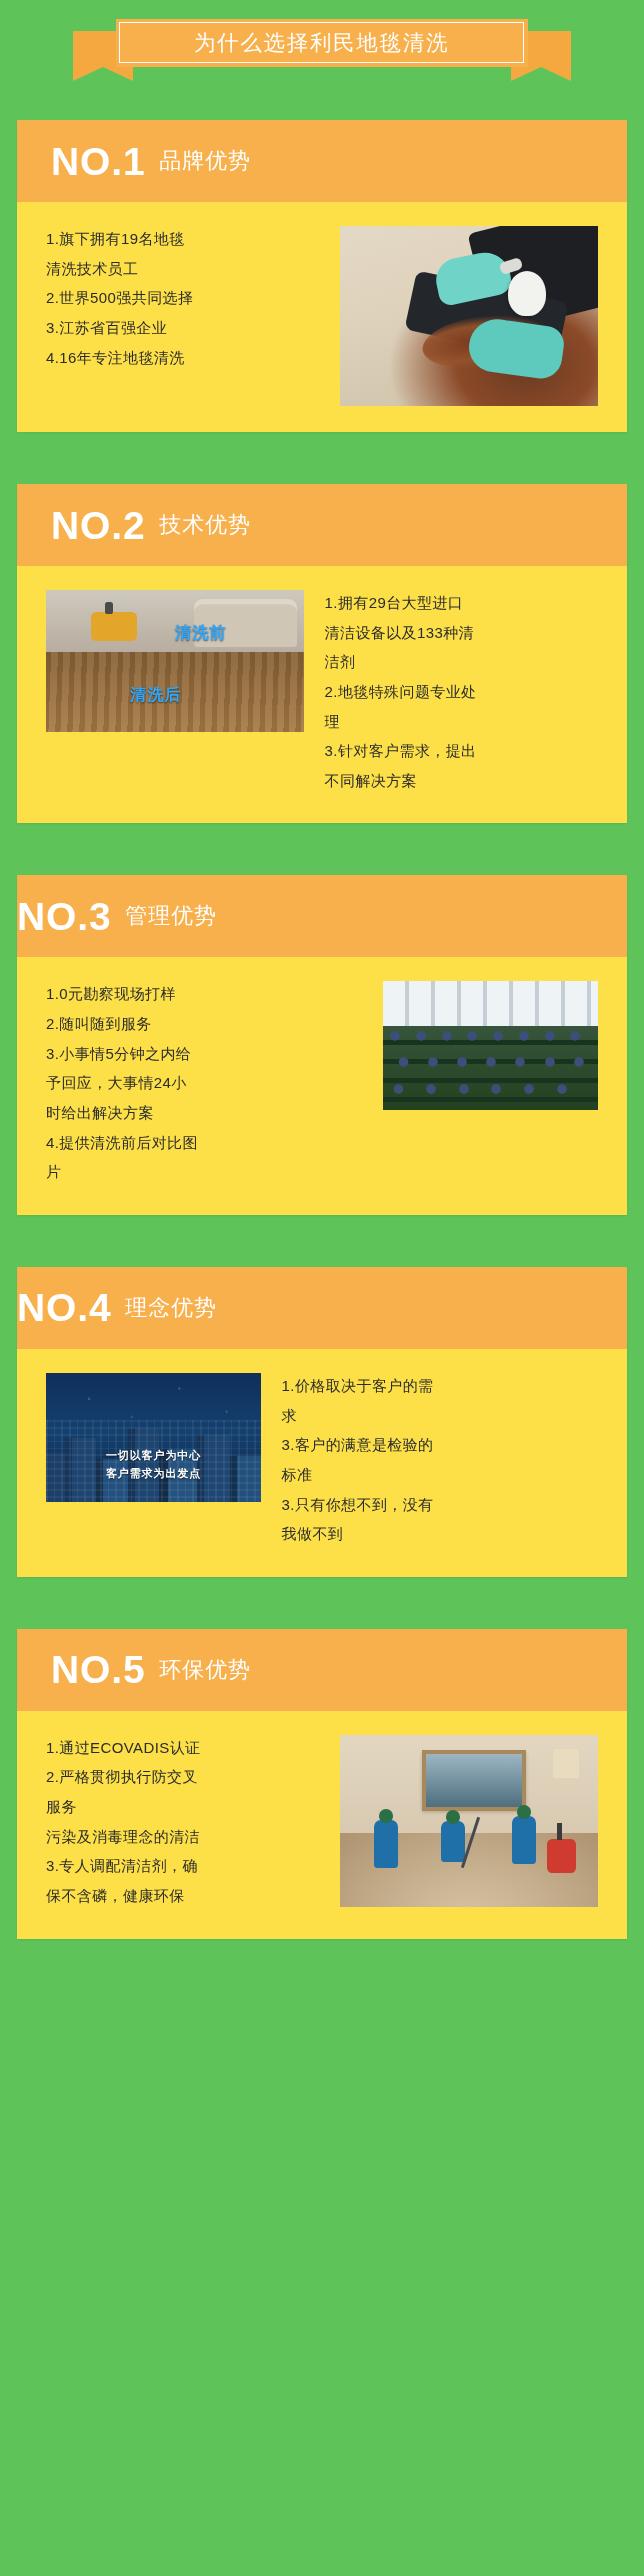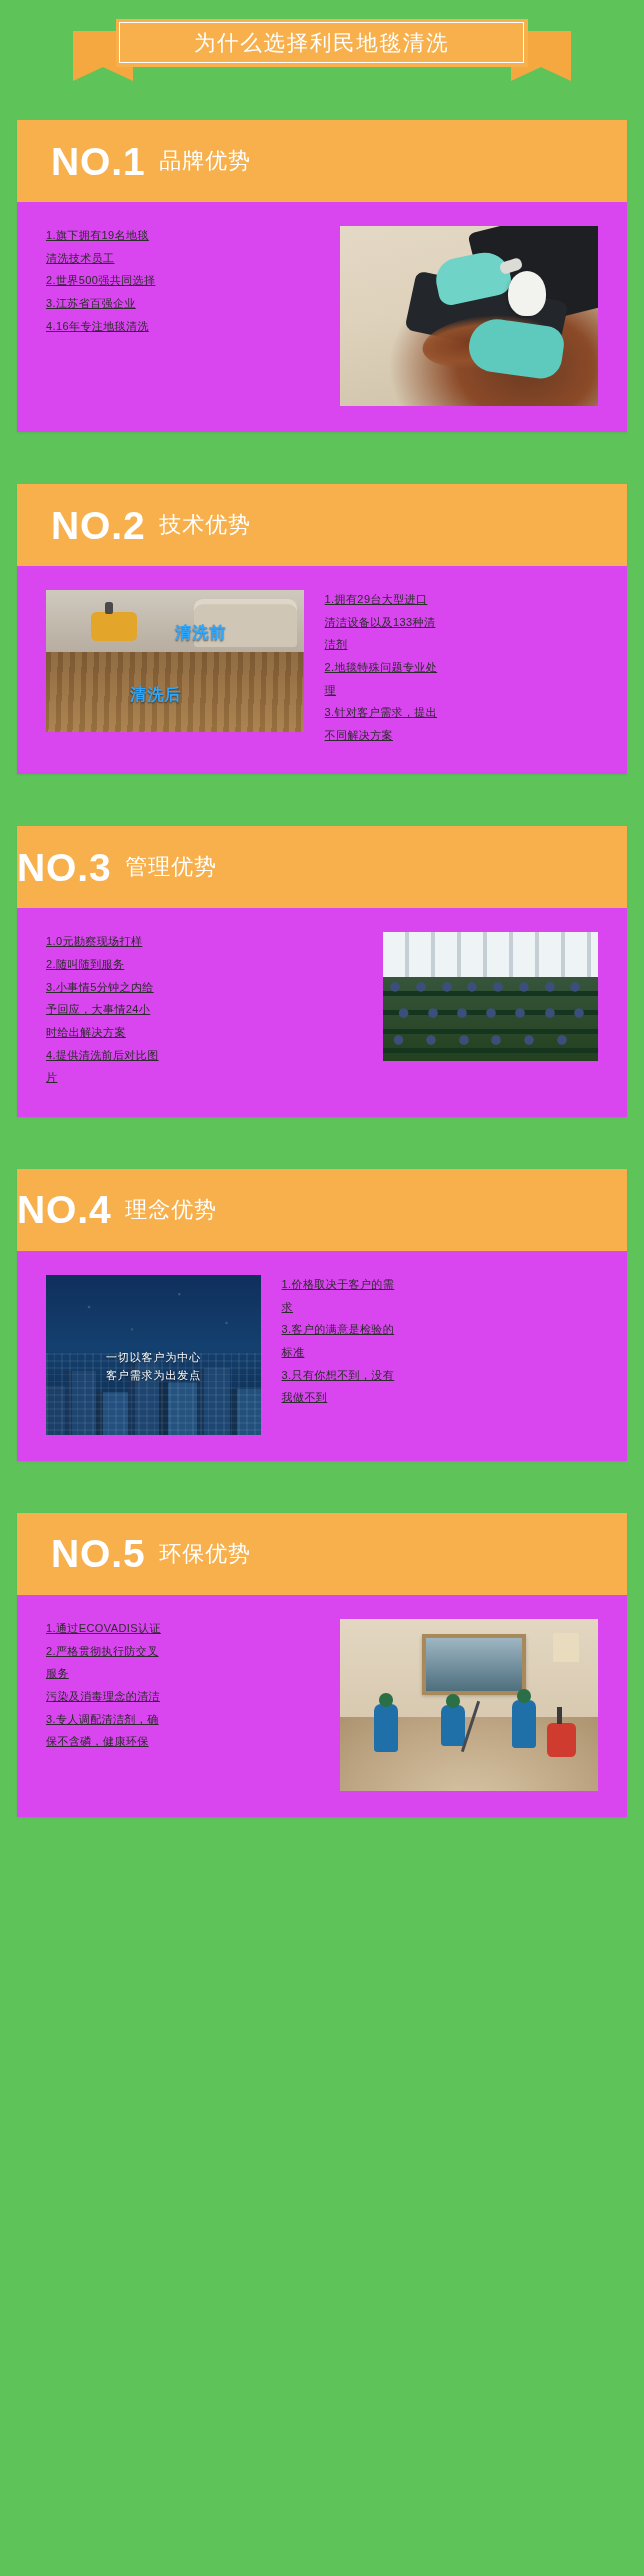--- a/index.html
+++ b/index.html
@@ -70,21 +70,21 @@
     color: #ffffff;
     font-size: 21.5px;
     letter-spacing: 1.7px;
     font-weight: normal;
   }
 
   
   .card {
     width: 610px;
     margin: 0 auto 52px auto;
-    background: #d946ef;
+    background: #fde047;
     box-shadow: 0 0.9px 2.6px rgba(0,0,0,0.08);
   }
   .card-head {
     background: #f7b04c;
     height: 82px;
     display: flex;
     align-items: center;
     padding-left: 34px;
     box-sizing: border-box;
   }
@@ -109,24 +109,23 @@
   .card-body {
     display: flex;
     padding: 24px 29px 26px 29px;
     box-sizing: border-box;
     align-items: flex-start;
     gap: 20.6px;
   }
   .text-col {
     flex: 1 1 auto;
     color: #2b2b2b;
-    font-size: 11px;
+    font-size: 15px;
     line-height: 1.75;
     letter-spacing: 0.4px;
-    text-decoration: underline;
   }
   .text-col p {
     margin: 0 0 3.4px 0;
   }
   .media-col {
     flex: 0 0 auto;
   }
 
   
   .photo {
@@ -254,22 +253,23 @@
       radial-gradient(circle at 196px 33px, #3b4f7a 0 4.3px, rgba(0,0,0,0) 5.2px),
       radial-gradient(circle at 15.5px 60px, #3b4f7a 0 4.3px, rgba(0,0,0,0) 5.2px),
       radial-gradient(circle at 48px 60px, #3b4f7a 0 4.3px, rgba(0,0,0,0) 5.2px),
       radial-gradient(circle at 81px 60px, #3b4f7a 0 4.3px, rgba(0,0,0,0) 5.2px),
       radial-gradient(circle at 113px 60px, #3b4f7a 0 4.3px, rgba(0,0,0,0) 5.2px),
       radial-gradient(circle at 146px 60px, #3b4f7a 0 4.3px, rgba(0,0,0,0) 5.2px),
       radial-gradient(circle at 179px 60px, #3b4f7a 0 4.3px, rgba(0,0,0,0) 5.2px);
   }
 
   
-  .photo4 { width: 215px; height: 160px;
+  .photo4 { width: 215px; height: 129px;
     background: linear-gradient(180deg, #0f2f5c 0%, #14406f 45%, #0b2748 100%);
+    font-weight: bold;
   }
   .p4-sky {
     position: absolute; inset: 0;
     background-image:
       radial-gradient(circle at 20% 20%, rgba(255,255,255,0.18) 0 0.9px, rgba(0,0,0,0) 1.7px),
       radial-gradient(circle at 62% 12%, rgba(255,255,255,0.16) 0 0.9px, rgba(0,0,0,0) 1.7px),
       radial-gradient(circle at 84% 30%, rgba(255,255,255,0.14) 0 0.9px, rgba(0,0,0,0) 1.7px),
       radial-gradient(circle at 40% 34%, rgba(255,255,255,0.12) 0 0.9px, rgba(0,0,0,0) 1.7px);
   }
   .p4-buildings {

